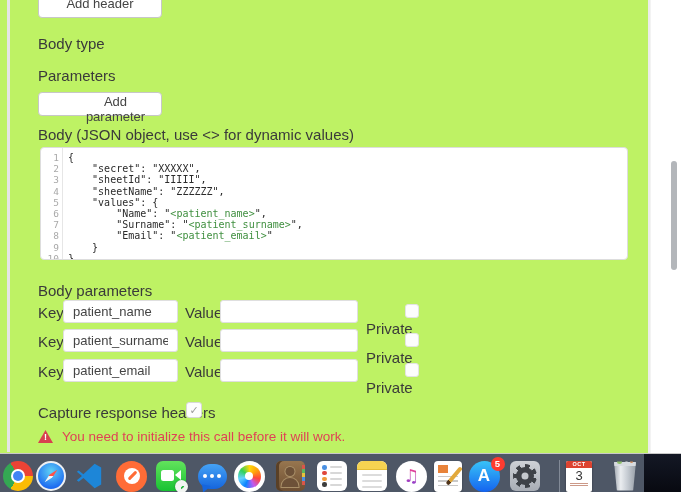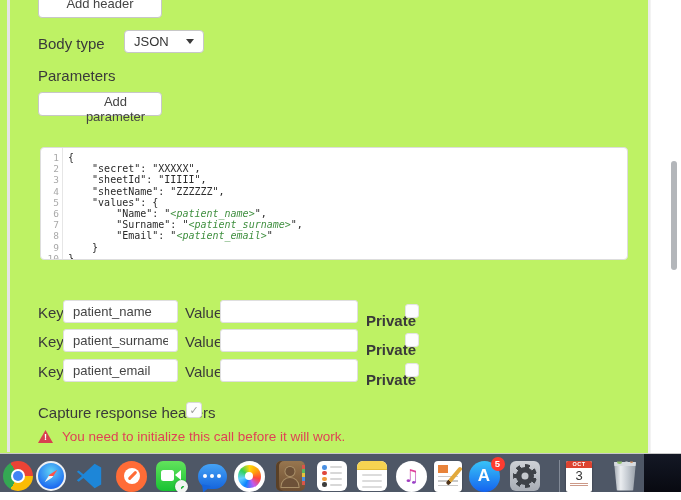--- a/index.html
+++ b/index.html
@@ -22,27 +22,27 @@
   .body-lbl{left:38px;top:126px;}
 
   .editor{position:absolute;left:40px;top:147px;width:588px;height:113px;background:#fff;
     border:1px solid #ddd;border-radius:4px;display:flex;overflow:hidden;box-sizing:border-box;
     font-family:"DejaVu Sans Mono",monospace;font-size:10px;line-height:11.2px;color:#2b2b2b;}
   .gutter{width:22px;border-right:1px solid #e6e6e6;text-align:right;
     padding:4px 3px 0 0;color:#a9a9a9;font-size:9.5px;box-sizing:border-box;flex:none;}
   .gutter span{display:block;height:11.2px;}
   .codecol{padding:4px 0 0 5px;}
   .cl{height:11.2px;white-space:pre;}
-  .cl .tag{color:#3f8f3f;font-style:italic;}
+  .cl .tag{color:#3f8f3f;}
 
   .bp-lbl{left:38px;top:282px;}
   .prow{position:absolute;left:0;width:681px;height:23px;}
   .prow .k-lbl{left:38px;top:4px;}
   .prow .v-lbl{left:185px;top:4px;}
-  .prow .p-lbl{left:366px;top:12px;font-weight:bold;}
+  .prow .p-lbl{left:366px;top:20px;}
   .inp{position:absolute;height:23px;border:1px solid #dfdfdf;border-radius:3px;background:#fff;
     font-family:"Liberation Sans",sans-serif;font-size:13px;color:#444;padding:0 9px;box-sizing:border-box;outline:none;}
   .k-in{left:63px;width:115px;}
   .v-in{left:220px;width:138px;}
   .cb{position:absolute;width:14px;height:14px;border:1px solid #e3e3e3;border-radius:3px;background:#fdfdfd;box-sizing:border-box;}
   .prow .cb{left:405px;top:4px;}
   .cap-lbl{left:38px;top:404px;}
   .cb-check{left:186px;top:402px;width:16px;height:16px;border-color:#d8d8d8;
     display:flex;align-items:center;justify-content:center;color:#9b9b9b;font-size:11px;}
   .warn{position:absolute;left:38px;top:429px;display:flex;align-items:center;gap:9px;
@@ -169,28 +169,25 @@
 </head>
 <body>
 
 <div class="screen">
 
   <div class="left-rule"></div>
 
   <button class="btn add-header">Add header</button>
 
   <span class="lbl body-type-lbl">Body type</span>
-  <div class="select">
-    <span>JSON</span>
-    <span class="caret"></span>
-  </div>
 
   <span class="lbl params-lbl">Parameters</span>
   <button class="btn add-param">Add parameter</button>
 
+  <span class="lbl body-lbl">Body (JSON object, use &lt;&gt; for dynamic values)</span>
 
   <div class="editor">
     <div class="gutter">
       <span>1</span>
       <span>2</span>
       <span>3</span>
       <span>4</span>
       <span>5</span>
       <span>6</span>
       <span>7</span>
@@ -205,20 +202,21 @@
       <div class="cl"><span>    "sheetName": "ZZZZZZ",</span><span class="tag"></span><span></span></div>
       <div class="cl"><span>    "values": {</span><span class="tag"></span><span></span></div>
       <div class="cl"><span>        "Name": "</span><span class="tag">&lt;patient_name&gt;</span><span>",</span></div>
       <div class="cl"><span>        "Surname": "</span><span class="tag">&lt;patient_surname&gt;</span><span>",</span></div>
       <div class="cl"><span>        "Email": "</span><span class="tag">&lt;patient_email&gt;</span><span>"</span></div>
       <div class="cl"><span>    }</span><span class="tag"></span><span></span></div>
       <div class="cl"><span>}</span><span class="tag"></span><span></span></div>
     </div>
   </div>
 
+  <span class="lbl bp-lbl">Body parameters</span>
 
   <div class="prow" style="top:300px">
     <span class="lbl k-lbl">Key</span>
     <input class="inp k-in" value="patient_name" style="">
     <span class="lbl v-lbl">Value</span>
     <input class="inp v-in" value="" style="">
     <span class="lbl p-lbl">Private</span>
     <div class="cb"></div>
   </div>
 

